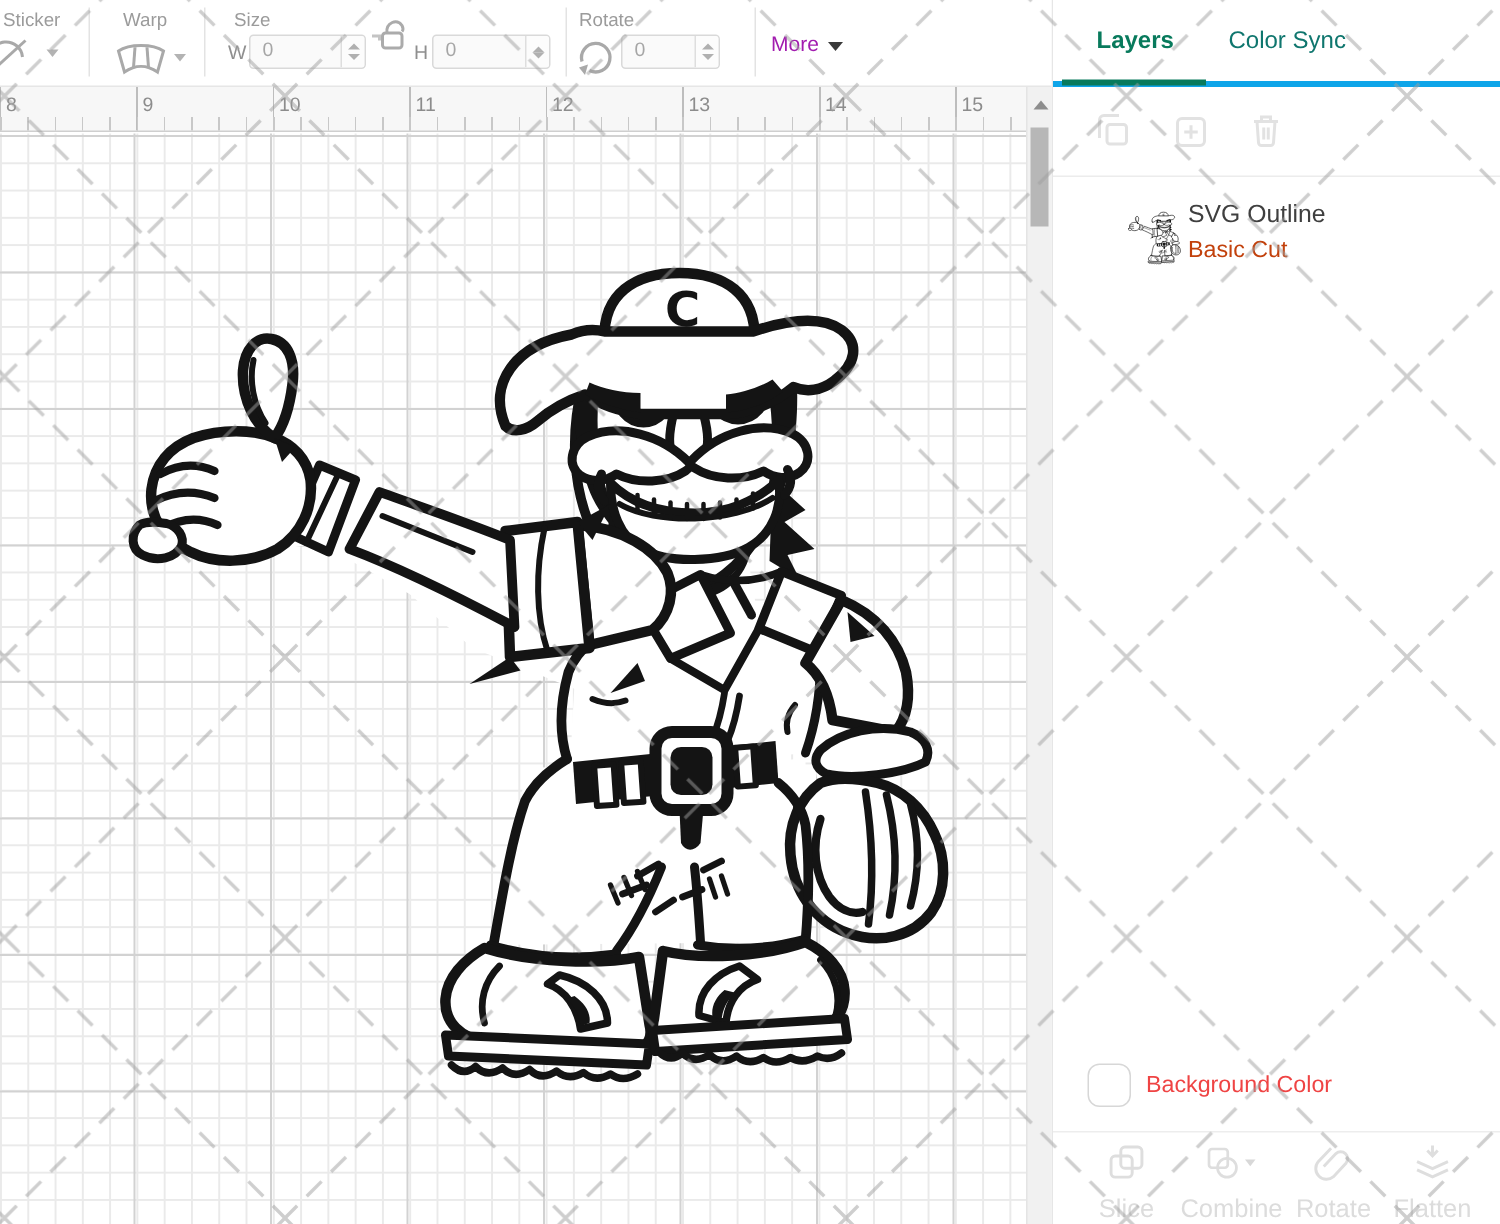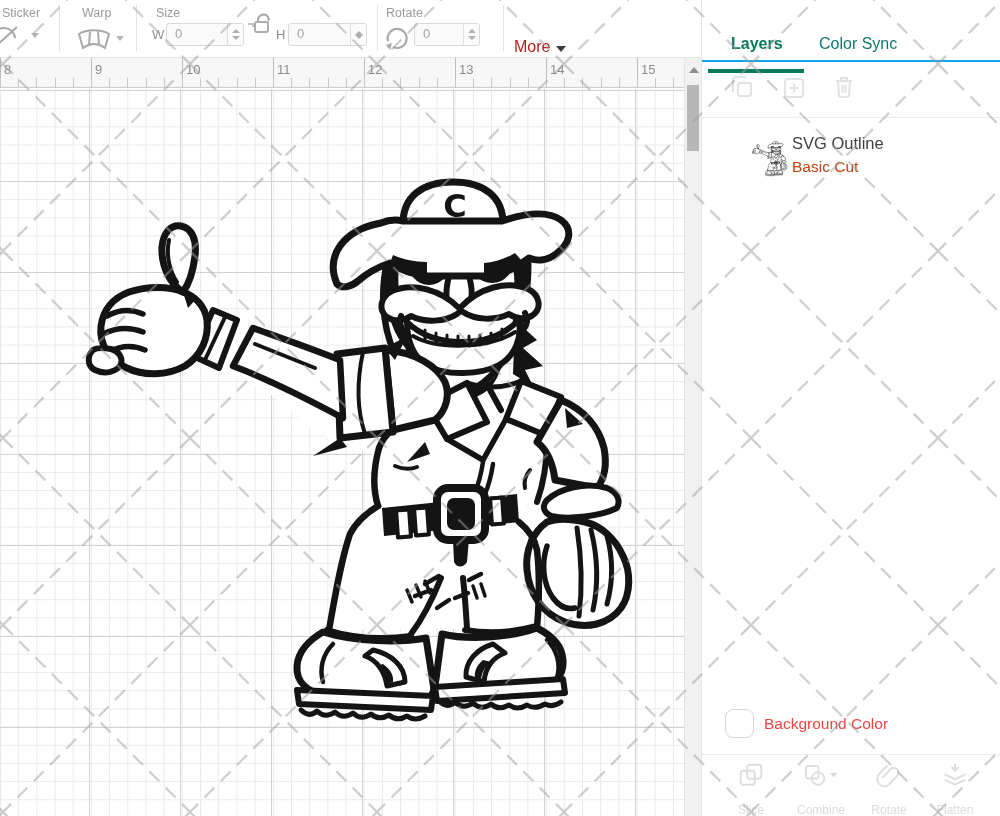--- a/index.html
+++ b/index.html
@@ -22,21 +22,21 @@
   .num-input input { border:none; outline:none; background:transparent; width:100%;
     font-size:13px; color:#a6a6a6; padding-left:8px; font-family:"Liberation Sans",sans-serif; }
   .num-val { flex:1; }
   .num-step { width:16px; border-left:1px solid #dedede; display:flex; flex-direction:column;
     align-items:center; justify-content:center; gap:3px; background:#fcfcfc; }
   .num-step.tight { gap:0; }
   .tri-up { width:0; height:0; border-left:4px solid transparent; border-right:4px solid transparent;
     border-bottom:4px solid #b0b0b0; }
   .tri-dn { width:0; height:0; border-left:4px solid transparent; border-right:4px solid transparent;
     border-top:4px solid #b0b0b0; }
-  .more-btn { position:absolute; left:514px; top:38px; font-size:16px; color:#b91c1c; cursor:pointer; }
+  .more-btn { position:absolute; left:514px; top:21px; font-size:14px; color:#a21caf; cursor:pointer; }
 
   
   .ruler { position:absolute; left:0; top:58px; width:684px; height:30px; background:#f7f7f7;
     border-bottom:1px solid #cfcfcf; z-index:4;
     background-image:repeating-linear-gradient(to right,#bdbdbd 0 1px,transparent 1px 91px); }
   .ruler-minor { position:absolute; left:0; bottom:0; width:100%; height:9px;
     background-image:repeating-linear-gradient(to right,#c8c8c8 0 1px,transparent 1px 18.2px); }
   .ruler-num { position:absolute; top:4px; font-size:13px; color:#8c8c8c; padding-left:4px; }
 
   
@@ -55,37 +55,37 @@
     border-left:1px solid #e4e4e4; z-index:4; }
   .vscroll-btn { position:absolute; left:0; top:0; width:17px; height:24px; display:flex;
     align-items:center; justify-content:center; }
   .vscroll-tri { width:0; height:0; border-left:5px solid transparent; border-right:5px solid transparent;
     border-bottom:6px solid #8d8d8d; }
   .vscroll-thumb { position:absolute; left:2px; top:27px; width:12px; height:66px; background:#b7b7b7; }
 
   
   .panel { position:absolute; left:701px; top:0; width:299px; height:816px; background:#fff;
     border-left:1px solid #e6e6e6; }
-  .panel-header { position:absolute; left:0; top:16px; width:100%; height:46px; border-bottom:2px solid #0ea5e9; }
+  .panel-header { position:absolute; left:0; top:0; width:100%; height:58px; border-bottom:4px solid #0ea5e9; }
   .tab { position:absolute; top:19px; font-size:16px; cursor:pointer; }
   .tab.active { font-weight:bold; }
   .tab-underline { position:absolute; left:6px; top:53px; width:96px; height:4px; }
   .panel-iconrow { position:absolute; left:0; top:58px; width:100%; height:60px; border-bottom:1px solid #ececec; }
   .layer-item { position:absolute; left:0; top:128px; width:100%; height:60px; display:flex; align-items:center; cursor:pointer;padding-left:28px; }
   .layer-thumb { position:absolute; left:50px; top:8px; width:36px; height:46px; }
   .layer-name { position:absolute; left:90px; top:6px; font-size:16.5px; color:#3f3f3f; }
   .layer-cut { position:absolute; left:90px; top:30px; font-size:15.5px; color:#c2410c; }
   .bg-row { position:absolute; left:0; top:700px; width:100%; height:54px; }
   .bg-swatch { position:absolute; left:23px; top:9px; width:29px; height:29px; background:#fff;
     border:1.5px solid #d7d7d7; border-radius:8px; cursor:pointer; }
   .bg-label { position:absolute; left:62px; top:15px; font-size:15.5px; color:#ef4444; }
   .panel-divider { position:absolute; left:0; top:754px; width:100%; height:1px; background:#ededed; }
   .actions { position:absolute; left:0; top:755px; width:100%; height:61px; }
   .action { position:absolute; top:7px; width:70px; text-align:center; cursor:pointer; }
-  .action .lbl { display:block; margin-top:11px; font-size:12px; color:#dcdcdc; }
+  .action .lbl { display:block; margin-top:3px; font-size:17px; color:#dcdcdc; }
 
   
   .watermark { position:absolute; left:0; top:0; width:1000px; height:816px; z-index:60;
     pointer-events:none; opacity:.5; }
 </style>
 </head>
 <body>
 
 <svg width="0" height="0" style="position:absolute">
   <defs>

